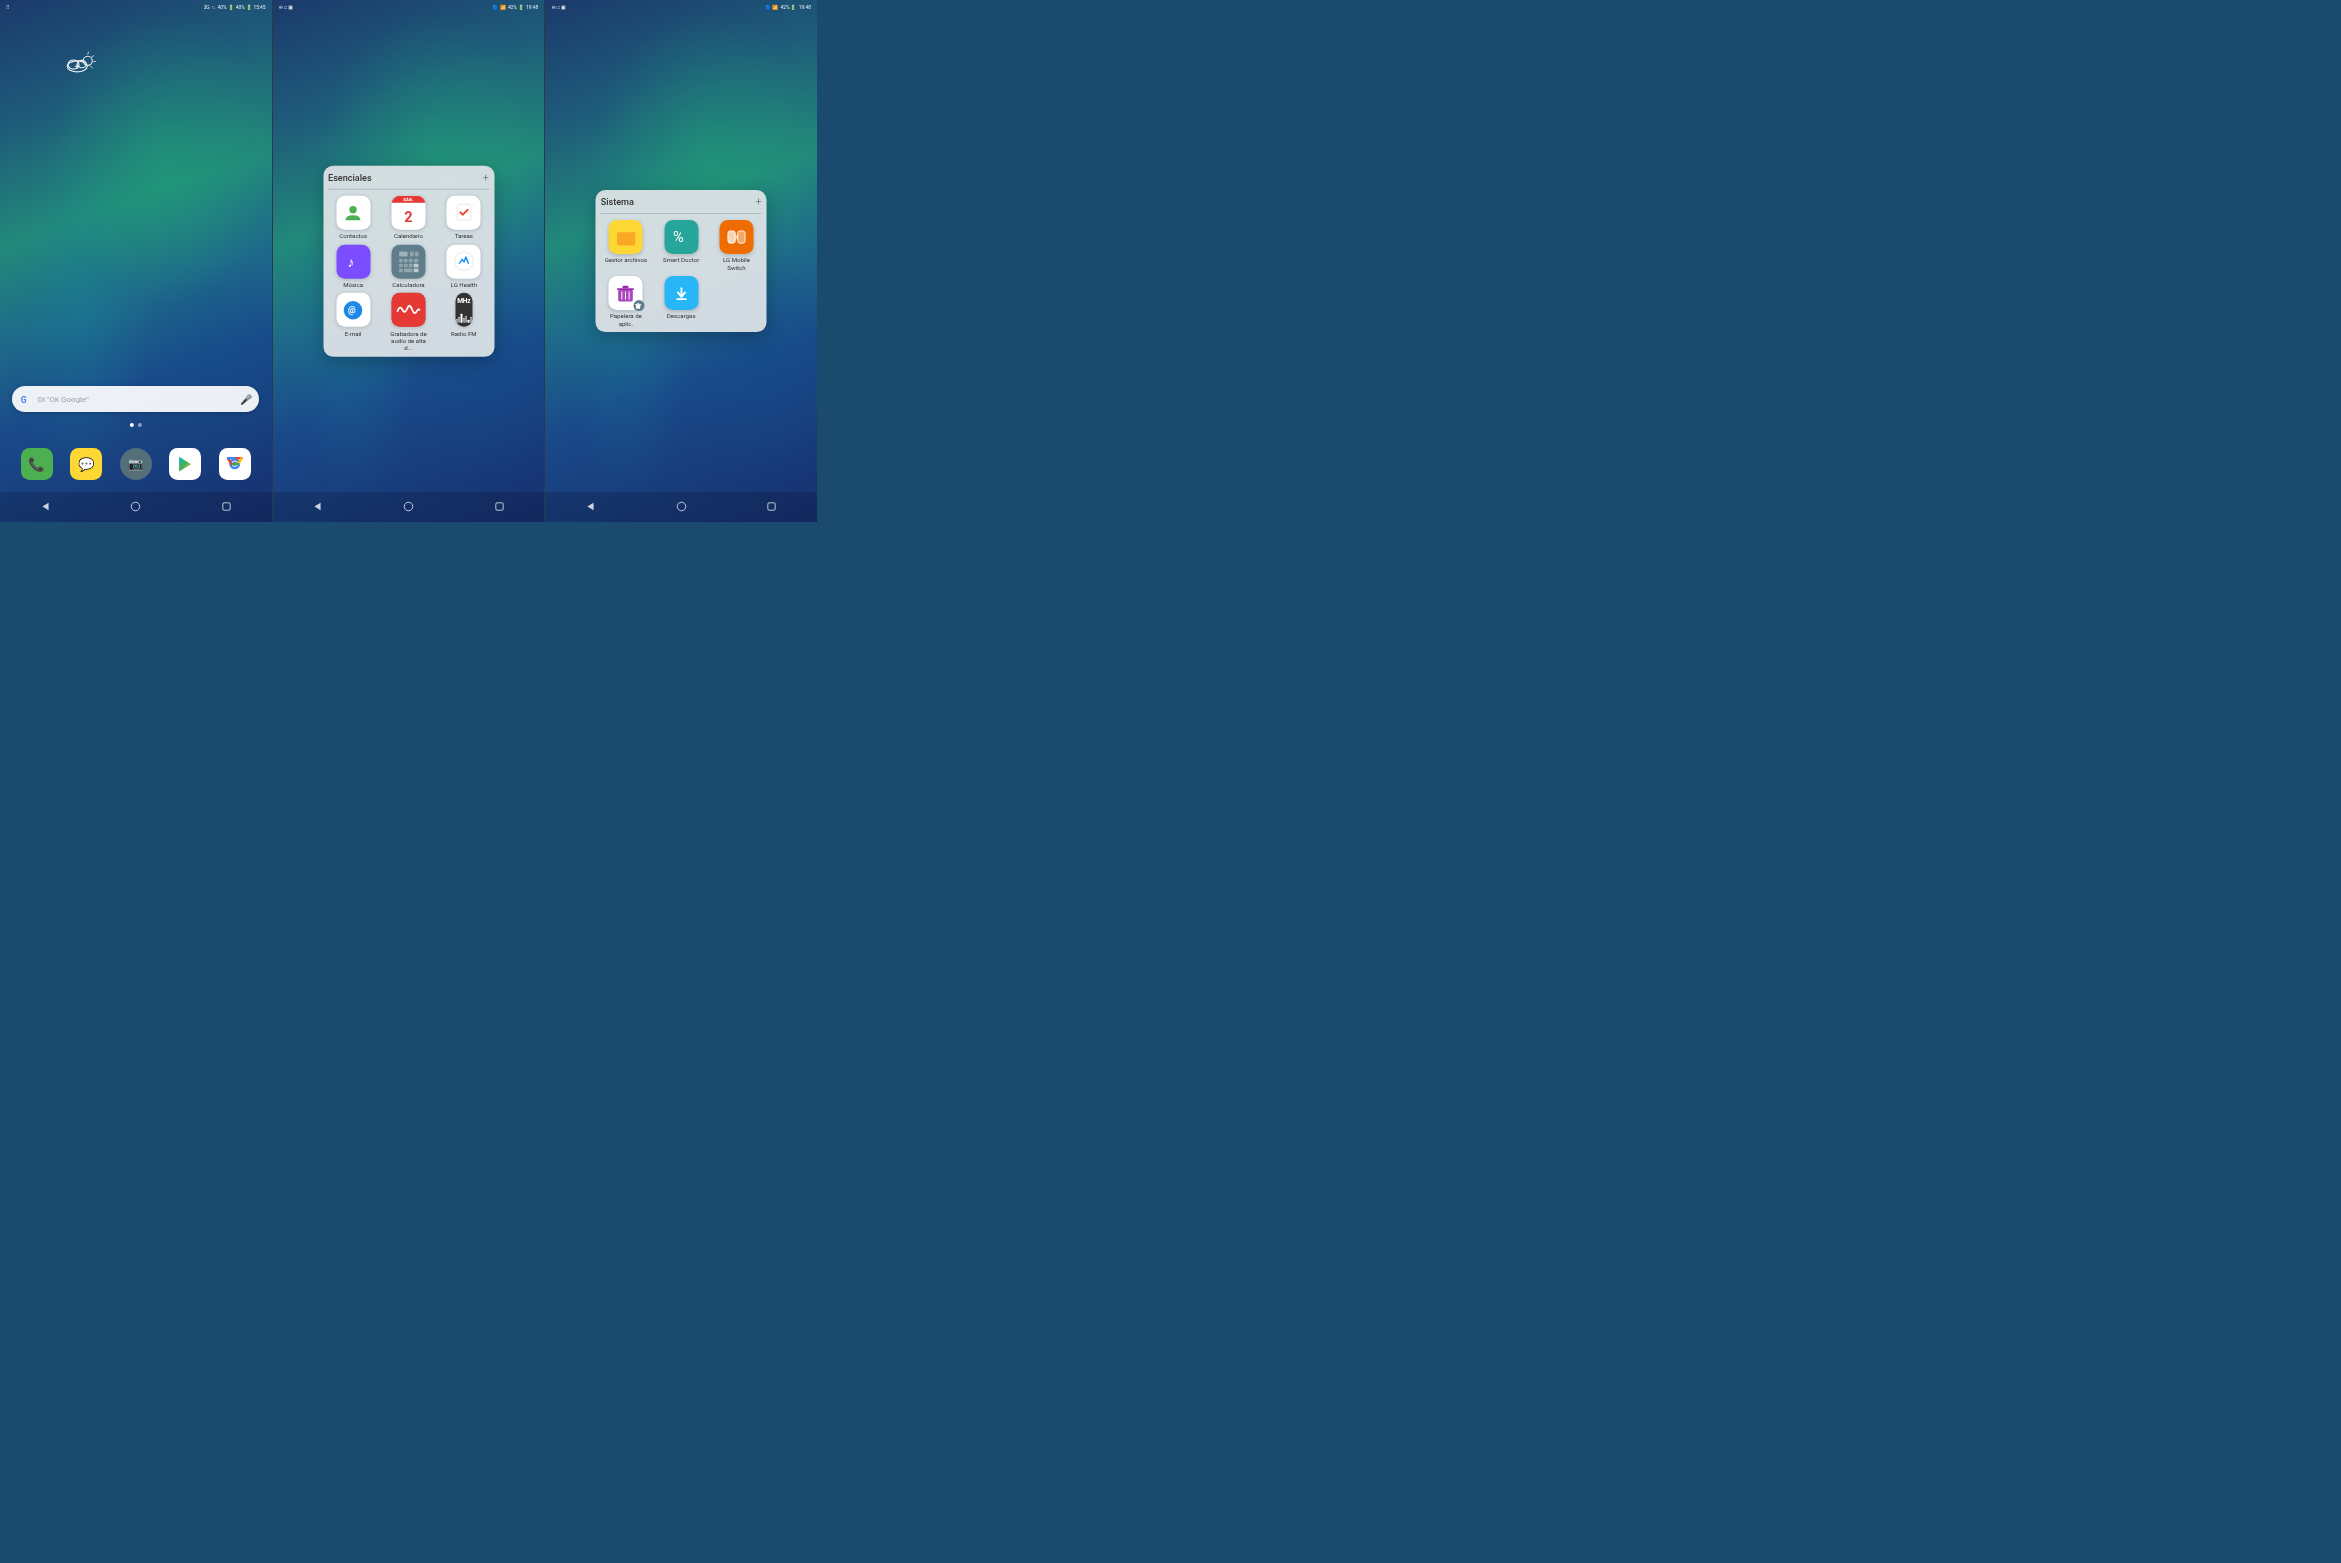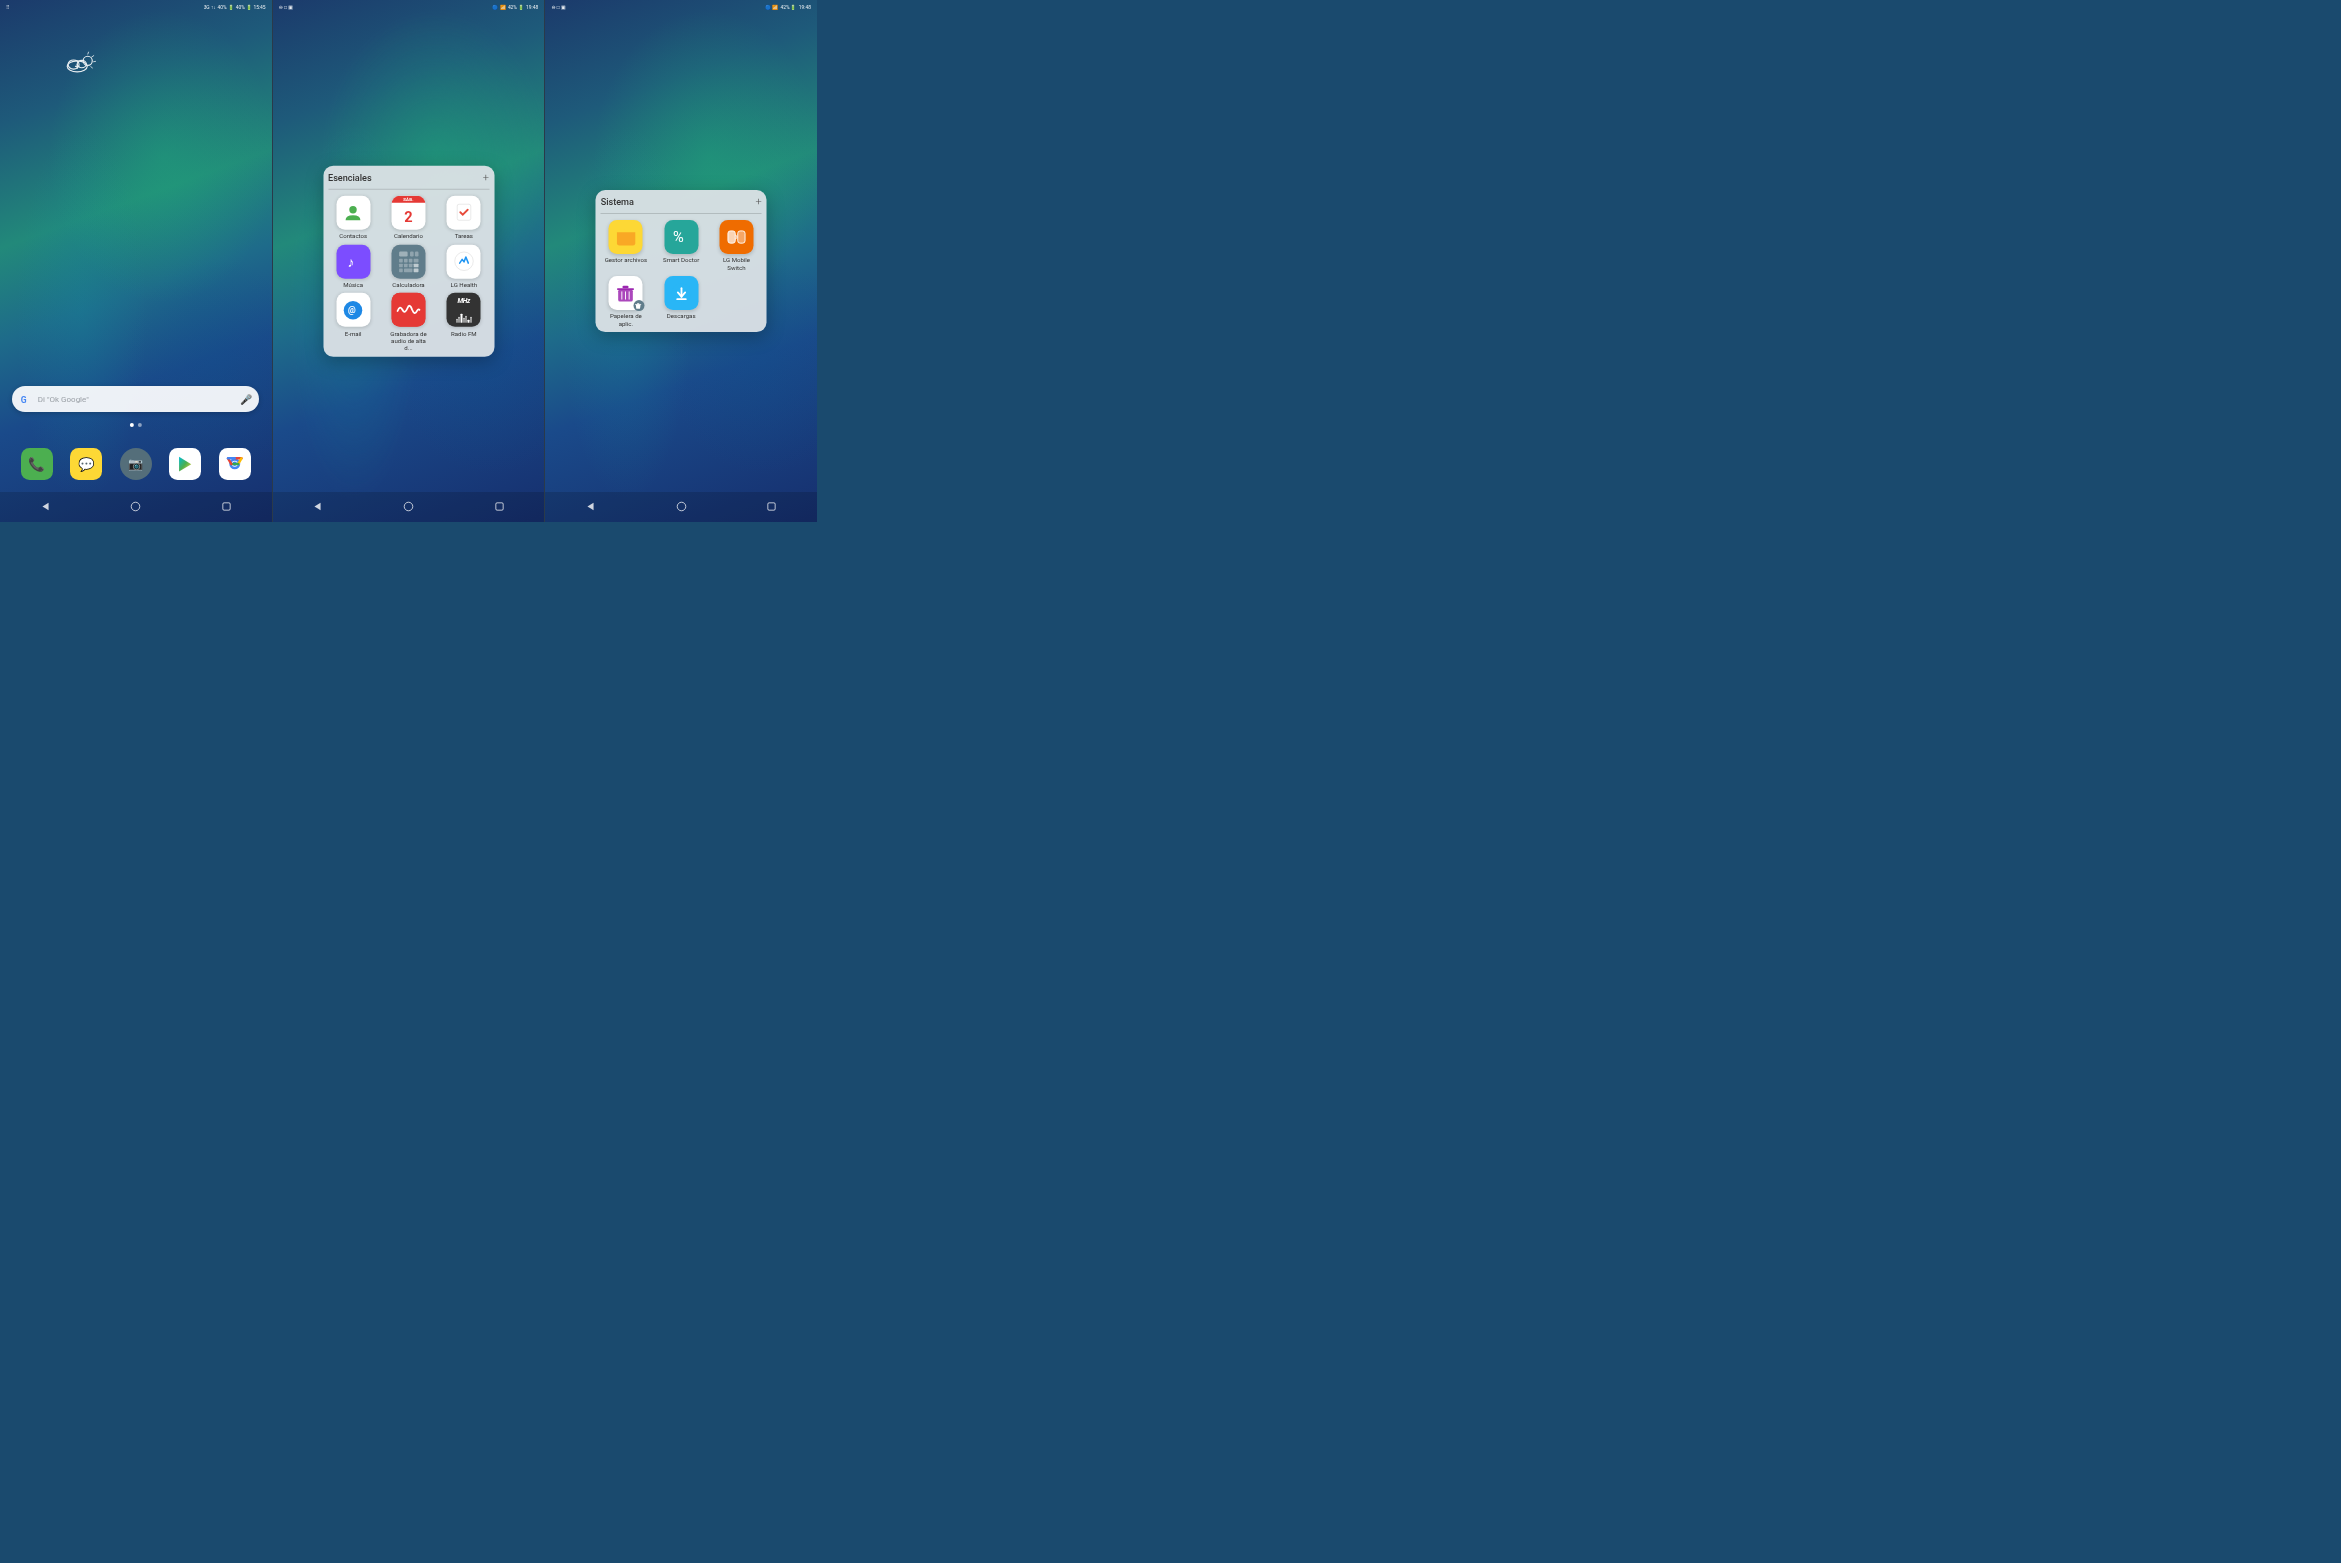--- a/index.html
+++ b/index.html
@@ -492,21 +492,21 @@
         <div class="app-icon ic-recorder">
           <svg width="34" height="34" viewBox="0 0 56 56">
             <rect width="56" height="56" rx="14" fill="#e53935"></rect>
             <path d="M10 30 Q14 20 18 28 Q22 36 26 26 Q30 16 34 28 Q38 38 42 30 Q44 26 46 28" fill="none" stroke="white" stroke-width="3" stroke-linecap="round"></path>
           </svg>
         </div>
         <span class="app-label">Grabadora de audio de alta d...</span>
       </div>
 
       <div class="app-item">
-        <div style="width:34px;height:34px;border-radius:8.5px;background:#333;display:flex;flex-direction:column;align-items:center;justify-content:center;gap:9px;box-shadow:0 1.2px 3.7px rgba(0,0,0,0.15);font-style:italic;">
+        <div style="width:17px;height:34px;border-radius:8.5px;background:#333;display:flex;flex-direction:column;align-items:center;justify-content:center;gap:9px;box-shadow:0 1.2px 3.7px rgba(0,0,0,0.15);">
           <span style="font-size:6.7px;font-weight:bold;color:white;letter-spacing:-0.3px;">MHz</span>
           <div style="display:flex;gap:1.2px;align-items:flex-end;height:8.5px;">
             <div style="width:1.2px;height:3.7px;background:white;border-radius:0.6px;"></div>
             <div style="width:1.2px;height:6.1px;background:white;border-radius:0.6px;"></div>
             <div style="width:1.2px;height:8.5px;background:white;border-radius:0.6px;"></div>
             <div style="width:1.2px;height:4.9px;background:white;border-radius:0.6px;"></div>
             <div style="width:1.2px;height:7.3px;background:white;border-radius:0.6px;"></div>
             <div style="width:1.2px;height:3px;background:white;border-radius:0.6px;"></div>
             <div style="width:1.2px;height:5.5px;background:white;border-radius:0.6px;"></div>
           </div>

